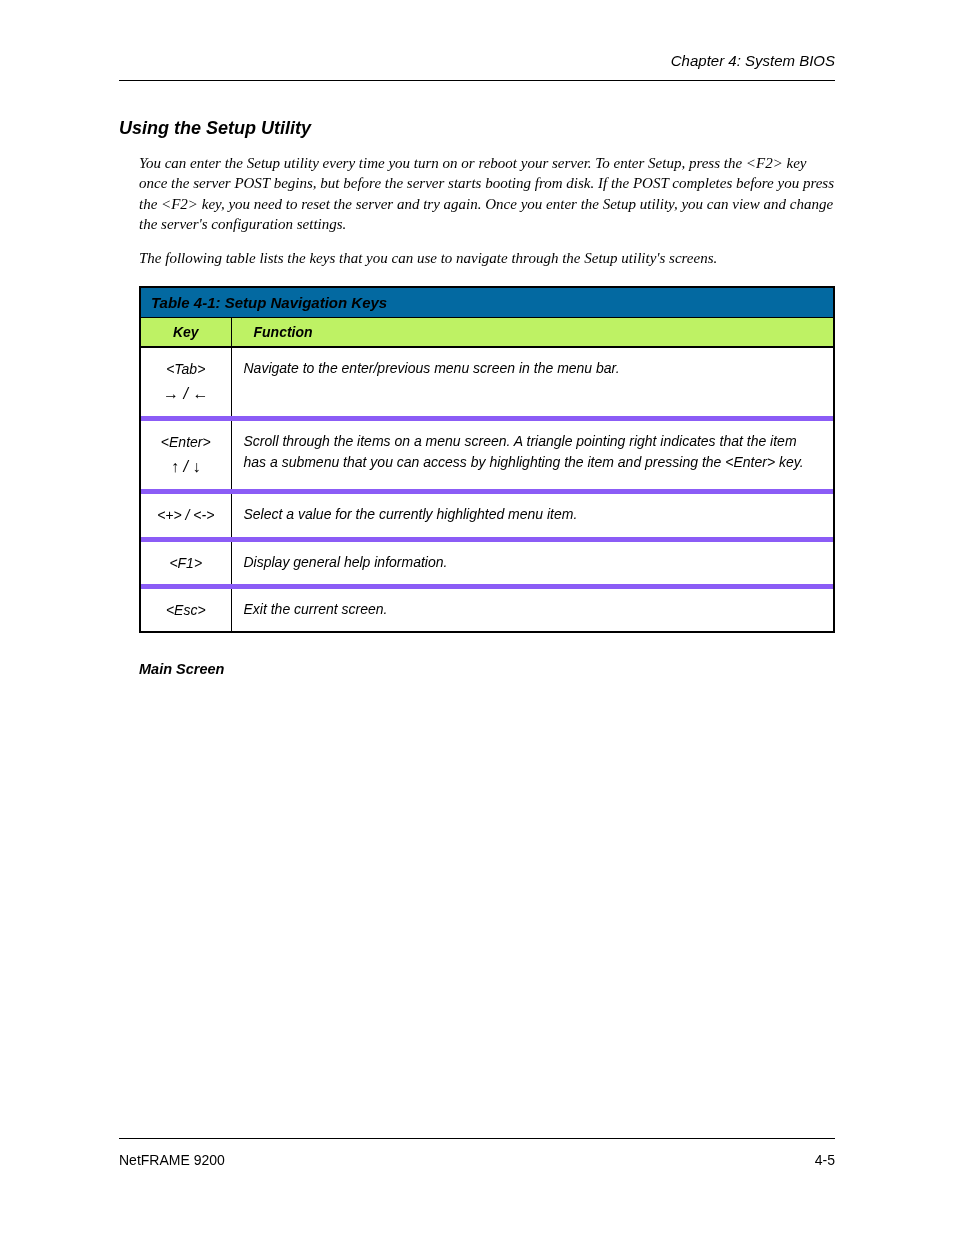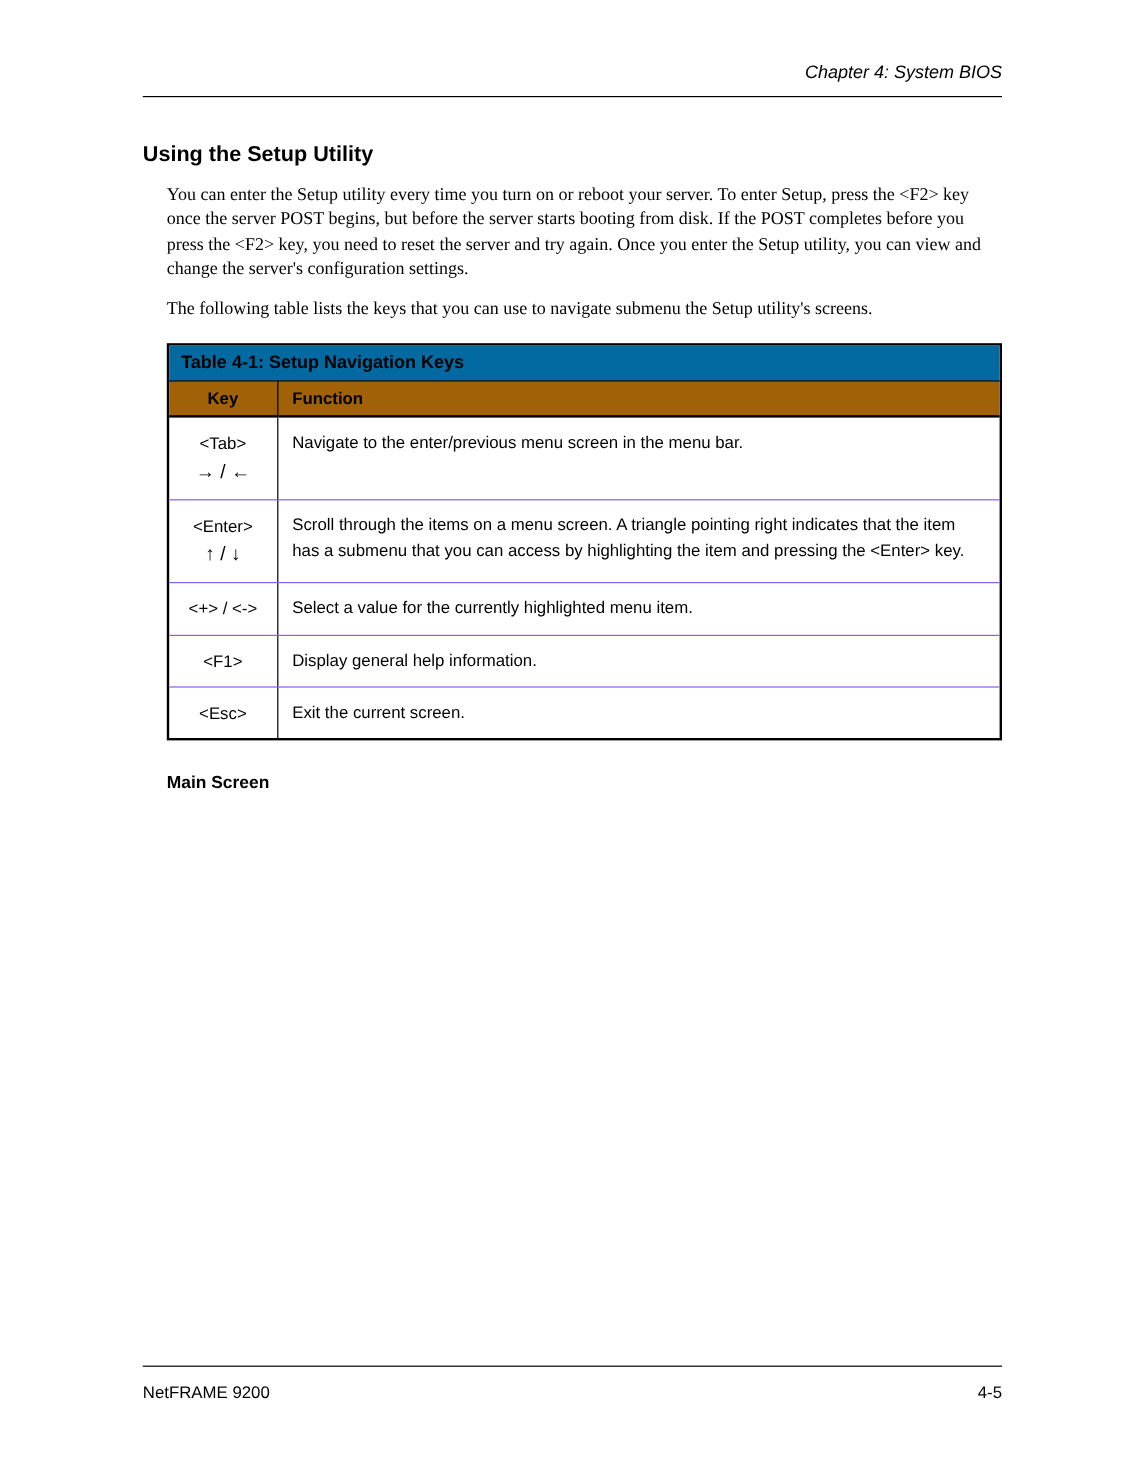--- a/index.html
+++ b/index.html
@@ -4,52 +4,52 @@
 <style>
   * { box-sizing: border-box; margin: 0; padding: 0; }
   html, body { width: 954px; height: 1235px; background: #fff; font-family: "Times New Roman", Times, serif; color: #000; }
   .page { position: relative; width: 954px; height: 1235px; }
   .header-right { position: absolute; top: 52px; right: 119px; font-family: Arial, Helvetica, sans-serif; font-style: italic; font-size: 15px; }
   .hr-top { position: absolute; top: 80px; left: 119px; width: 716px; border-top: 1.5px solid #000; }
   .hr-bottom { position: absolute; top: 1138px; left: 119px; width: 716px; border-top: 1px solid #000; }
   .footer-left { position: absolute; top: 1152px; left: 119px; font-family: Arial, Helvetica, sans-serif; font-size: 14px; }
   .footer-right { position: absolute; top: 1152px; right: 119px; font-family: Arial, Helvetica, sans-serif; font-size: 14px; }
 
-  .content { position: absolute; top: 112px; left: 119px; width: 716px; }
+  .content { position: absolute; top: 112px; left: 119px; width: 716px; font-style: italic; }
   .section-heading { font-family: Arial, Helvetica, sans-serif; font-weight: bold; font-size: 18px; margin-bottom: 14px; margin-top: 6px; }
   .para { font-size: 15px; line-height: 1.35; margin-bottom: 14px; }
   .indent { margin-left: 20px; }
 
   .table-wrap { margin-top: 18px; margin-left: 20px; width: 696px; border: 2px solid #000; }
   .tbl { width: 100%; border-collapse: collapse; }
   .tbl th, .tbl td { font-family: Arial, Helvetica, sans-serif; font-size: 14px; text-align: left; vertical-align: top; }
   .title-row th { background: #0369a1; font-weight: bold; padding: 6px 10px; font-size: 15px; border-bottom: 1px solid #000; }
-  .head-row th { background: #a16207; font-weight: bold; padding: 6px 12px; border-bottom: 2px solid #000; }
+  .head-row th { background: #bef264; font-weight: bold; padding: 6px 22px; border-bottom: 2px solid #000; }
   .head-row th:first-child { border-right: 1px solid #000; width: 90px; text-align: center; }
-  .body-row td { padding: 10px 12px; border-bottom: 1px solid #8b5cf6; }
+  .body-row td { padding: 10px 12px; border-bottom: 5px solid #8b5cf6; }
   .body-row:last-child td { border-bottom: none; }
   .body-row td:first-child { border-right: 1px solid #000; width: 90px; text-align: center; vertical-align: middle; line-height: 1.6; }
   .body-row td:last-child { line-height: 1.5; }
   .kline { display: block; }
   .arrow { font-size: 16px; }
 
   .after-table { margin-top: 18px; }
   .sub-heading { font-family: Arial, Helvetica, sans-serif; font-weight: bold; font-size: 14.5px; margin-left: 20px; margin-top: 28px; margin-bottom: 6px; }
 </style>
 </head>
 <body>
 
 <div class="page">
   <div class="header-right">Chapter 4: System BIOS</div>
   <div class="hr-top"></div>
 
   <div class="content">
     <div class="section-heading">Using the Setup Utility</div>
     <div class="para indent">You can enter the Setup utility every time you turn on or reboot your server. To enter Setup, press the &lt;F2&gt; key once the server POST begins, but before the server starts booting from disk. If the POST completes before you press the &lt;F2&gt; key, you need to reset the server and try again. Once you enter the Setup utility, you can view and change the server's configuration settings.</div>
-    <div class="para indent">The following table lists the keys that you can use to navigate submenu the Setup utility's screens.</div>
+    <div class="para indent">The following table lists the keys that you can use to navigate through the Setup utility's screens.</div>
 
     <div class="table-wrap">
       <table class="tbl">
         <tbody>
             <tr class="title-row">
           <th colspan="2">Table 4-1: Setup Navigation Keys</th>
         </tr>
         <tr class="head-row">
           <th>Key</th>
           <th>Function</th>

